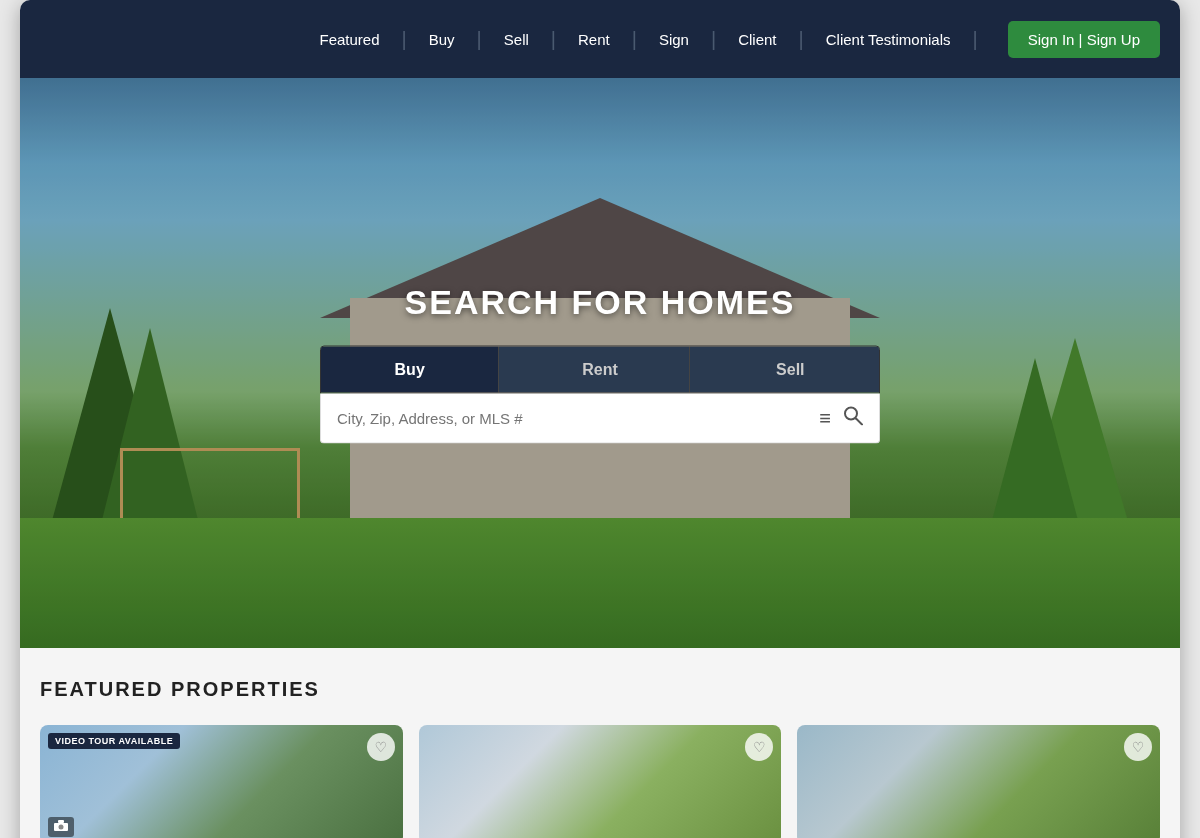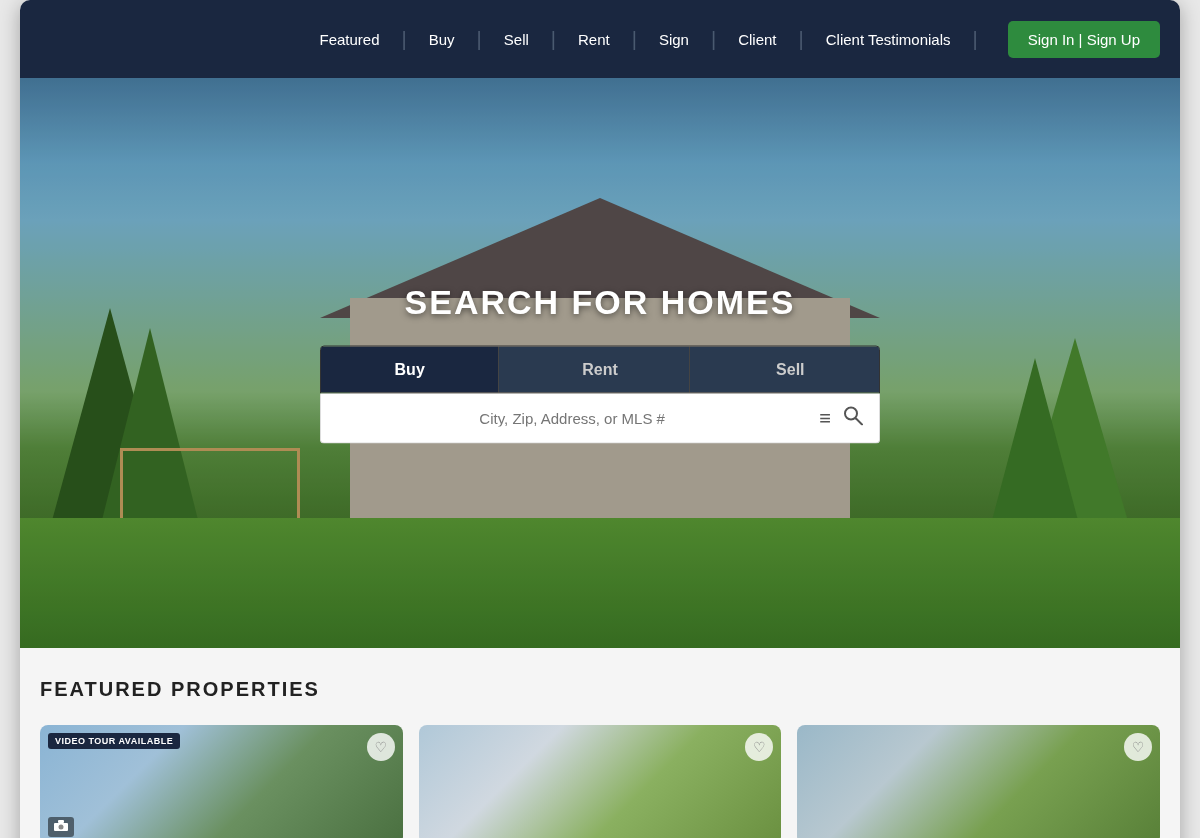--- a/index.html
+++ b/index.html
@@ -221,21 +221,20 @@
       border: 1px solid #ddd;
       border-top: none;
     }
     .search-input {
       flex: 1;
       border: none;
       outline: none;
       font-size: 15px;
       color: #3b82f6;
       padding: 8px 6px;
-      text-align: center;
     }
     .search-icon-btn {
       background: none;
       border: none;
       cursor: pointer;
       padding: 6px;
       color: #666;
       font-size: 18px;
     }
     .filter-icon-btn {

